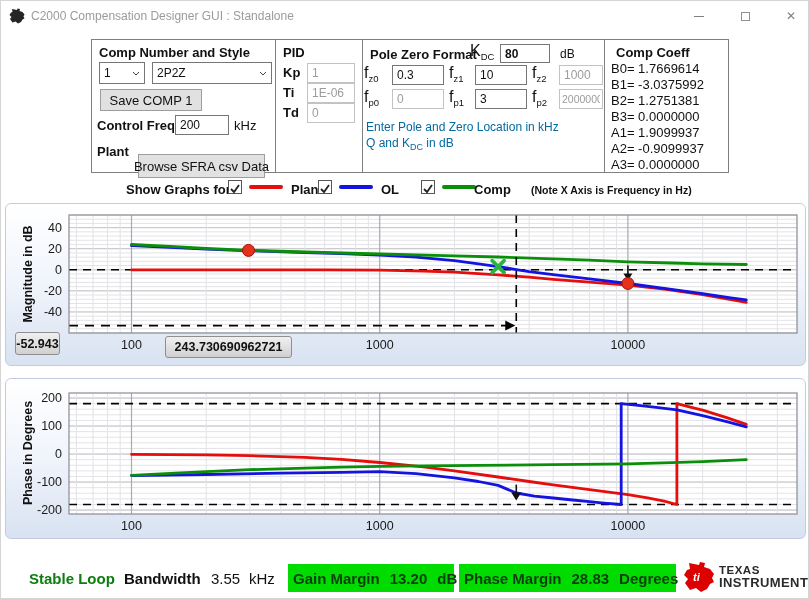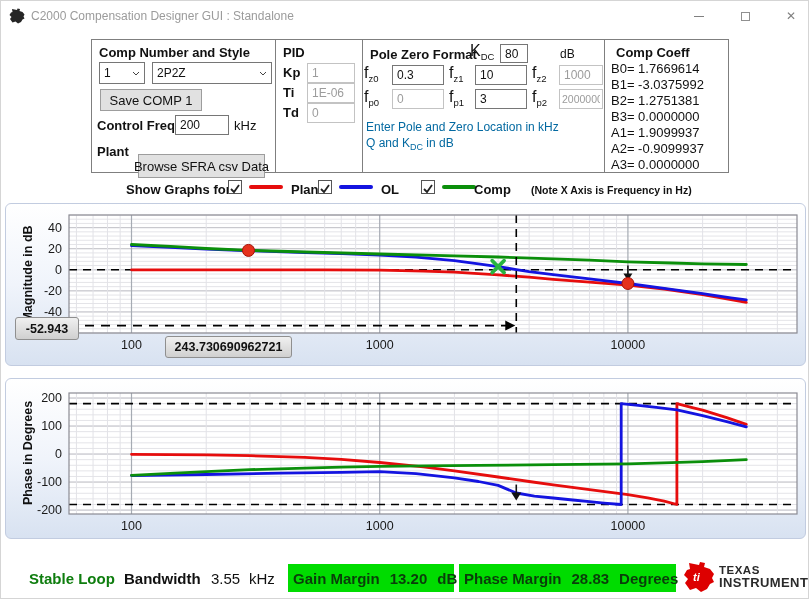--- a/index.html
+++ b/index.html
@@ -103,21 +103,21 @@
     <div class="hdr" style="left:191px;top:5px">PID</div>
     <div class="lbl" style="left:191px;top:25px">Kp</div>
     <input class="inp dim" style="left: 215px; top: 23px; width: 48px;" value="1">
     <div class="lbl" style="left:191px;top:45px">Ti</div>
     <input class="inp dim" style="left: 215px; top: 43px; width: 48px;" value="1E-06">
     <div class="lbl" style="left:191px;top:65px">Td</div>
     <input class="inp dim" style="left: 215px; top: 63px; width: 48px;" value="0">
 
     <div class="hdr" style="left:278px;top:7px">Pole Zero Format</div>
     <div class="kdc" style="left:378px;top:2px"><span>K</span><sub class="ksub">DC</sub></div>
-    <input class="inp" style="left: 408px; top: 4px; width: 28px; height: 19px;" value="80">
+    <input class="inp" style="left: 408px; top: 4px; width: 50px; height: 19px; font-weight: bold;" value="80">
     <div class="txt" style="left:468px;top:7px">dB</div>
 
     <div class="fl" style="left:272px;top:24px"><span>f</span><sub>z0</sub></div>
     <input class="inp" style="left: 300px; top: 25px; width: 52px;" value="0.3">
     <div class="fl" style="left:357px;top:24px"><span>f</span><sub>z1</sub></div>
     <input class="inp" style="left: 383px; top: 25px; width: 52px;" value="10">
     <div class="fl" style="left:440px;top:24px"><span>f</span><sub>z2</sub></div>
     <input class="inp dim" style="left: 467px; top: 25px; width: 44px;" value="1000">
 
     <div class="fl" style="left:272px;top:48px"><span>f</span><sub>p0</sub></div>
@@ -243,21 +243,21 @@
         <text x="56" y="69.78571428571428" text-anchor="end" font-size="12.5" fill="#1a1a1a">0</text>
         <text x="56" y="90.85714285714286" text-anchor="end" font-size="12.5" fill="#1a1a1a">-20</text>
         <text x="56" y="111.92857142857143" text-anchor="end" font-size="12.5" fill="#1a1a1a">-40</text>
         <circle cx="242.47832658790958" cy="46.4" r="6" fill="#e5311c" stroke="#a51208" stroke-width="1"></circle>
         <path d="M486.1307724406695,56.625 L498.1307724406695,68.625 M486.1307724406695,68.625 L498.1307724406695,56.625" stroke="#28b440" stroke-width="3.6" stroke-linecap="round"></path>
         <line x1="621.9121637970662" x2="621.9121637970662" y1="61.48214285714286" y2="70.48214285714286" stroke="#111" stroke-width="1.6"></line>
         <polygon points="617.4121637970662,69.48214285714286 626.4121637970662,69.48214285714286 621.9121637970662,76.48214285714286" fill="#111"></polygon>
         <circle cx="621.9121637970662" cy="79.48214285714286" r="6" fill="#e5311c" stroke="#a51208" stroke-width="1"></circle>
       </svg>
     <div class="ylab" style="top:70px">Magnitude in dB</div>
-    <div class="cursor-box" style="left:9px;top:113px;width:64px;height:23px">-52.943</div>
+    <div class="cursor-box" style="left:9px;top:128px;width:45px;height:23px">-52.943</div>
     <div class="cursor-box" style="left:159px;top:132px;width:127px;height:22px">243.730690962721</div>
   </div>
 
   <div class="plot-panel" style="top:377px;height:161px">
     <svg id="phase-svg" width="799" height="159">
         <rect x="63" y="14" width="728" height="121" fill="#ffffff"></rect>
         <line x1="63" x2="791" y1="131.0787037037037" y2="131.0787037037037" stroke="#e4e4e8" stroke-width="1"></line>
         <line x1="63" x2="791" y1="125.47685185185185" y2="125.47685185185185" stroke="#e4e4e8" stroke-width="1"></line>
         <line x1="63" x2="791" y1="119.875" y2="119.875" stroke="#e4e4e8" stroke-width="1"></line>
         <line x1="63" x2="791" y1="114.27314814814815" y2="114.27314814814815" stroke="#e4e4e8" stroke-width="1"></line>

